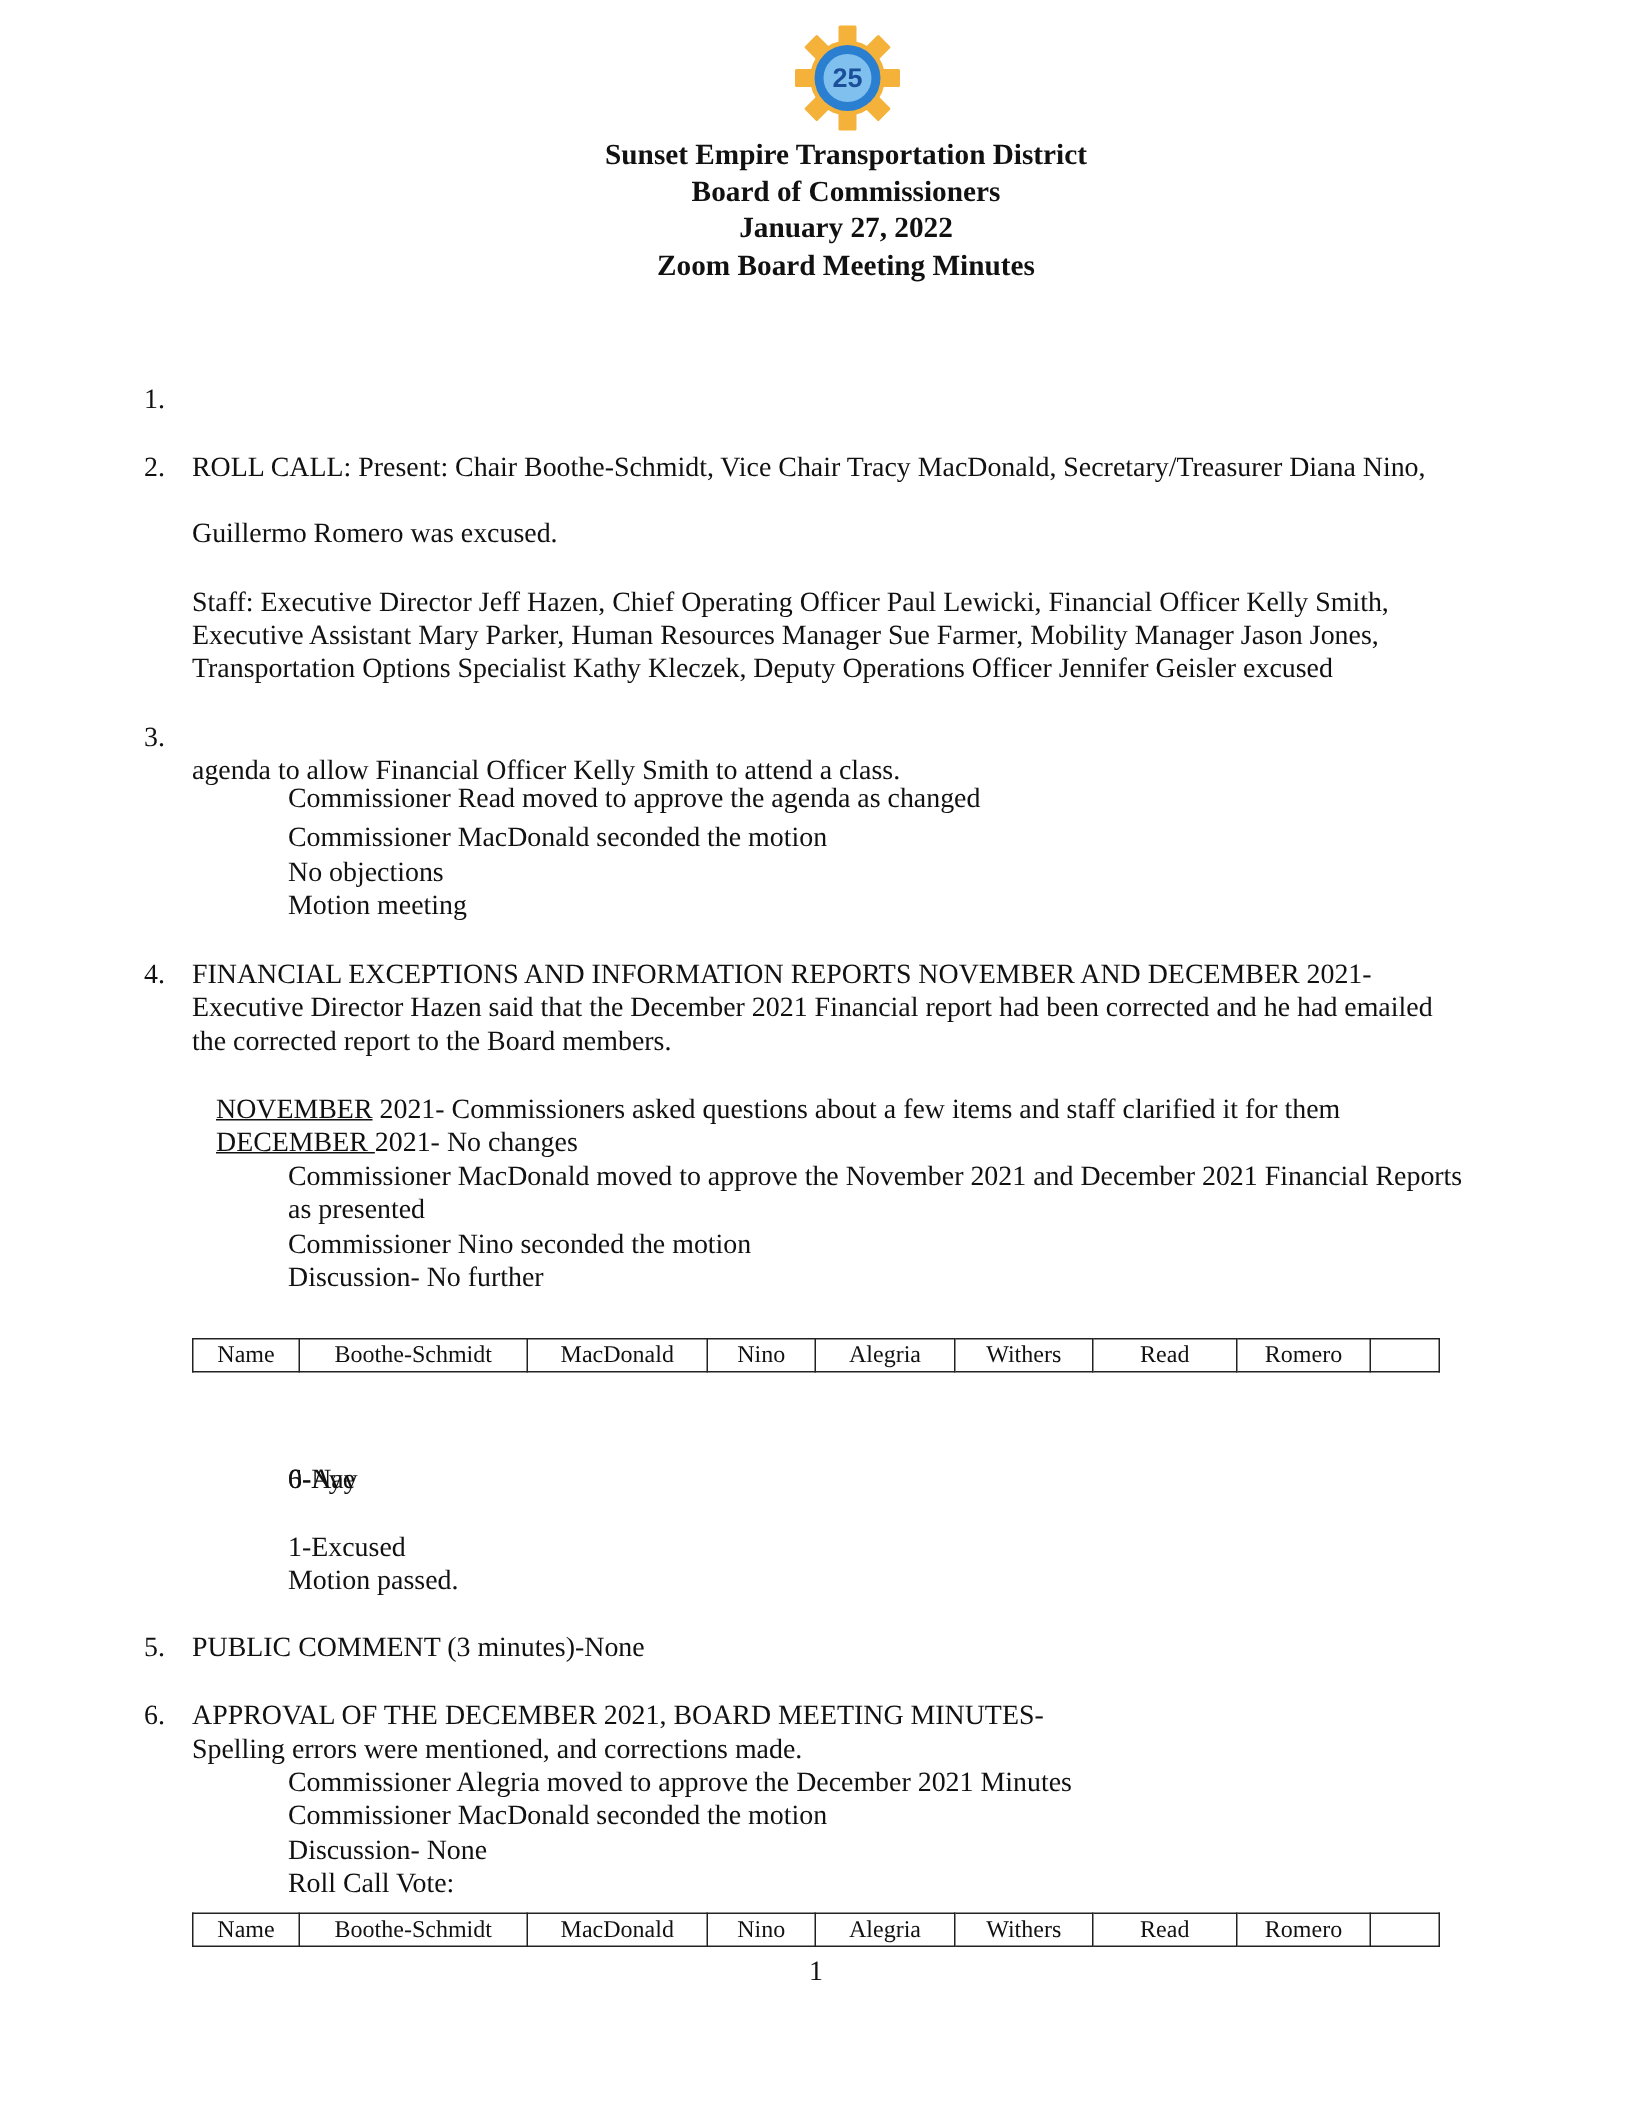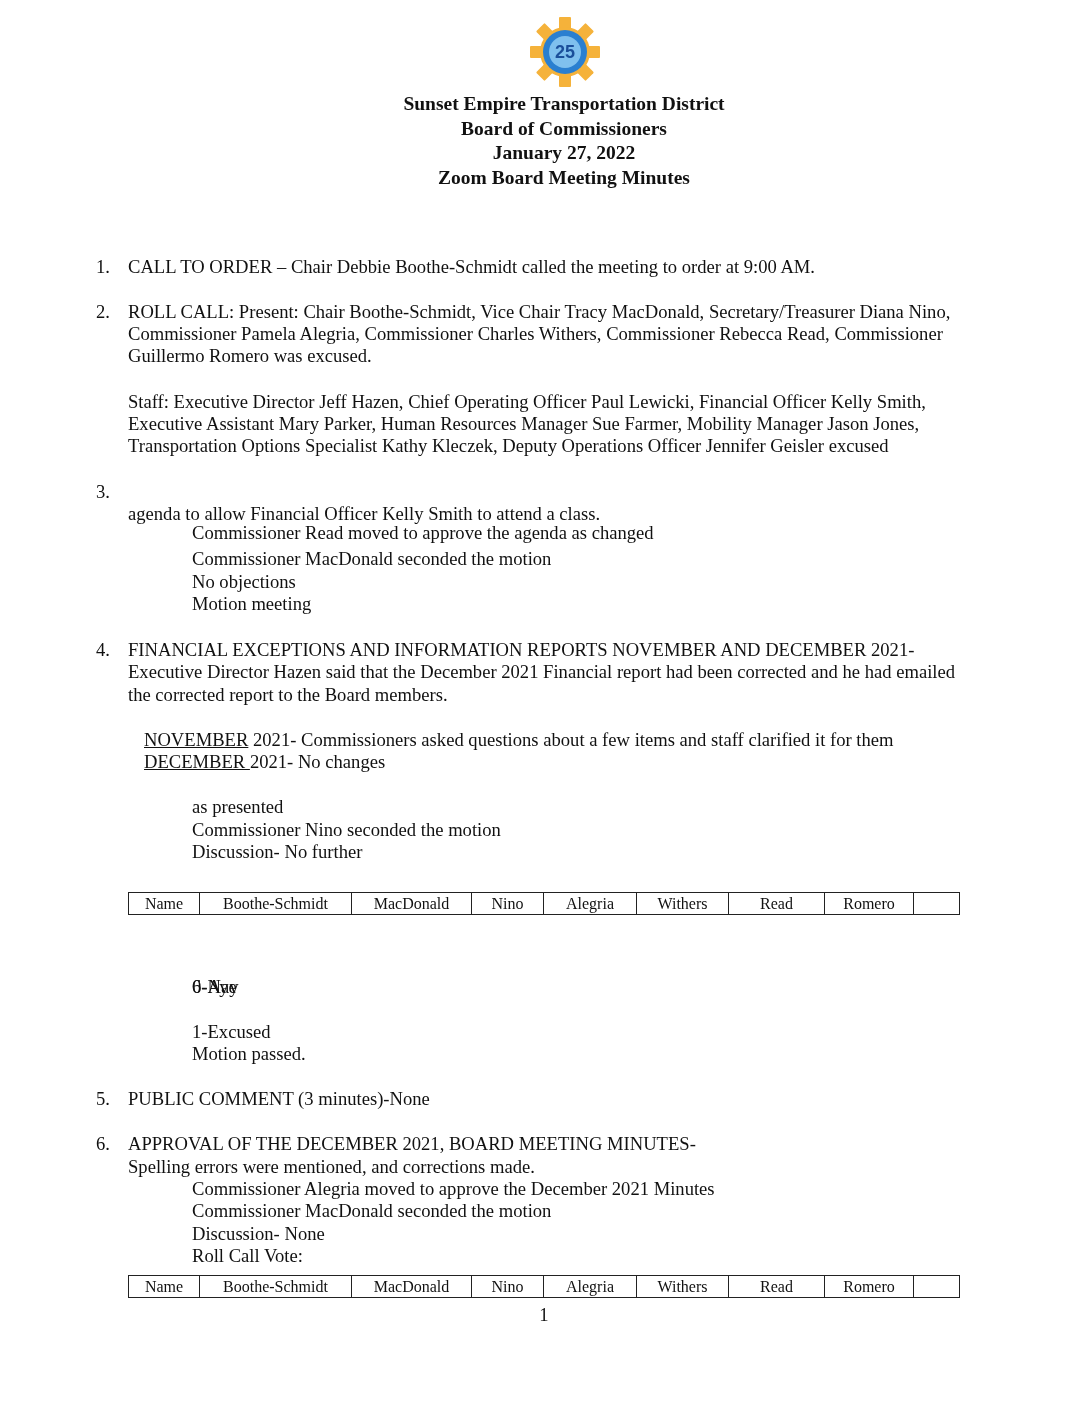--- a/index.html
+++ b/index.html
@@ -41,43 +41,42 @@
   </svg>
 
   <div class="title-block">
     <div>Sunset Empire Transportation District</div>
     <div>Board of Commissioners</div>
     <div>January 27, 2022</div>
     <div>Zoom Board Meeting Minutes</div>
   </div>
 
   <div class="abs num" style="top:256px">1.</div>
-  <div class="abs text" style="top:256px">CALL TO ORDER – Chair Debbie Boothe-Schmidt called the meeting to order at 9:00 AM.</div>
 
   <div class="abs num" style="top:301px">2.</div>
   <div class="abs text" style="top:301px">ROLL CALL: Present: Chair Boothe-Schmidt, Vice Chair Tracy MacDonald, Secretary/Treasurer Diana Nino,</div>
-  <div class="abs text" style="top:323px">Commissioner Pamela Alegria, Commissioner Charles Withers, Commissioner Rebecca Read, Commissioner</div>
   <div class="abs text" style="top:345px">Guillermo Romero was excused.</div>
   <div class="abs text" style="top:391px">Staff: Executive Director Jeff Hazen, Chief Operating Officer Paul Lewicki, Financial Officer Kelly Smith,</div>
   <div class="abs text" style="top:435px">Transportation Options Specialist Kathy Kleczek, Deputy Operations Officer Jennifer Geisler excused</div>
   <div class="abs text" style="top:413px">Executive Assistant Mary Parker, Human Resources Manager Sue Farmer, Mobility Manager Jason Jones,</div>
 
   <div class="abs num" style="top:481px">3.</div>
   <div class="abs text" style="top:503px">agenda to allow Financial Officer Kelly Smith to attend a class.</div>
   <div class="abs ind" style="top:522px">Commissioner Read moved to approve the agenda as changed</div>
   <div class="abs ind" style="top:548px">Commissioner MacDonald seconded the motion</div>
   <div class="abs ind" style="top:571px">No objections</div>
   <div class="abs ind" style="top:593px">Motion meeting</div>
 
   <div class="abs num" style="top:639px">4.</div>
   <div class="abs text" style="top:639px">FINANCIAL EXCEPTIONS AND INFORMATION REPORTS NOVEMBER AND DECEMBER 2021-</div>
   <div class="abs text" style="top:661px">Executive Director Hazen said that the December 2021 Financial report had been corrected and he had emailed</div>
   <div class="abs text" style="top:684px">the corrected report to the Board members.</div>
   <div class="abs text" style="top:729px"><span class="u">NOVEMBER</span><span> 2021- Commissioners asked questions about a few items and staff clarified it for them</span></div>
   <div class="abs text" style="top:751px"><span class="u">DECEMBER </span><span>2021- No changes</span></div>
+  <div class="abs ind" style="top:774px">Commissioner MacDonald moved to approve the November 2021 and December 2021 Financial Reports</div>
   <div class="abs ind" style="top:796px">as presented</div>
   <div class="abs ind" style="top:819px">Commissioner Nino seconded the motion</div>
   <div class="abs ind" style="top:841px">Discussion- No further</div>
 
   <table class="vote" style="top:892px">
     <tbody>
         <tr>
       <td style="width:70px">Name</td>
       <td style="width:151px">Boothe-Schmidt</td>
       <td style="width:119px">MacDonald</td>

